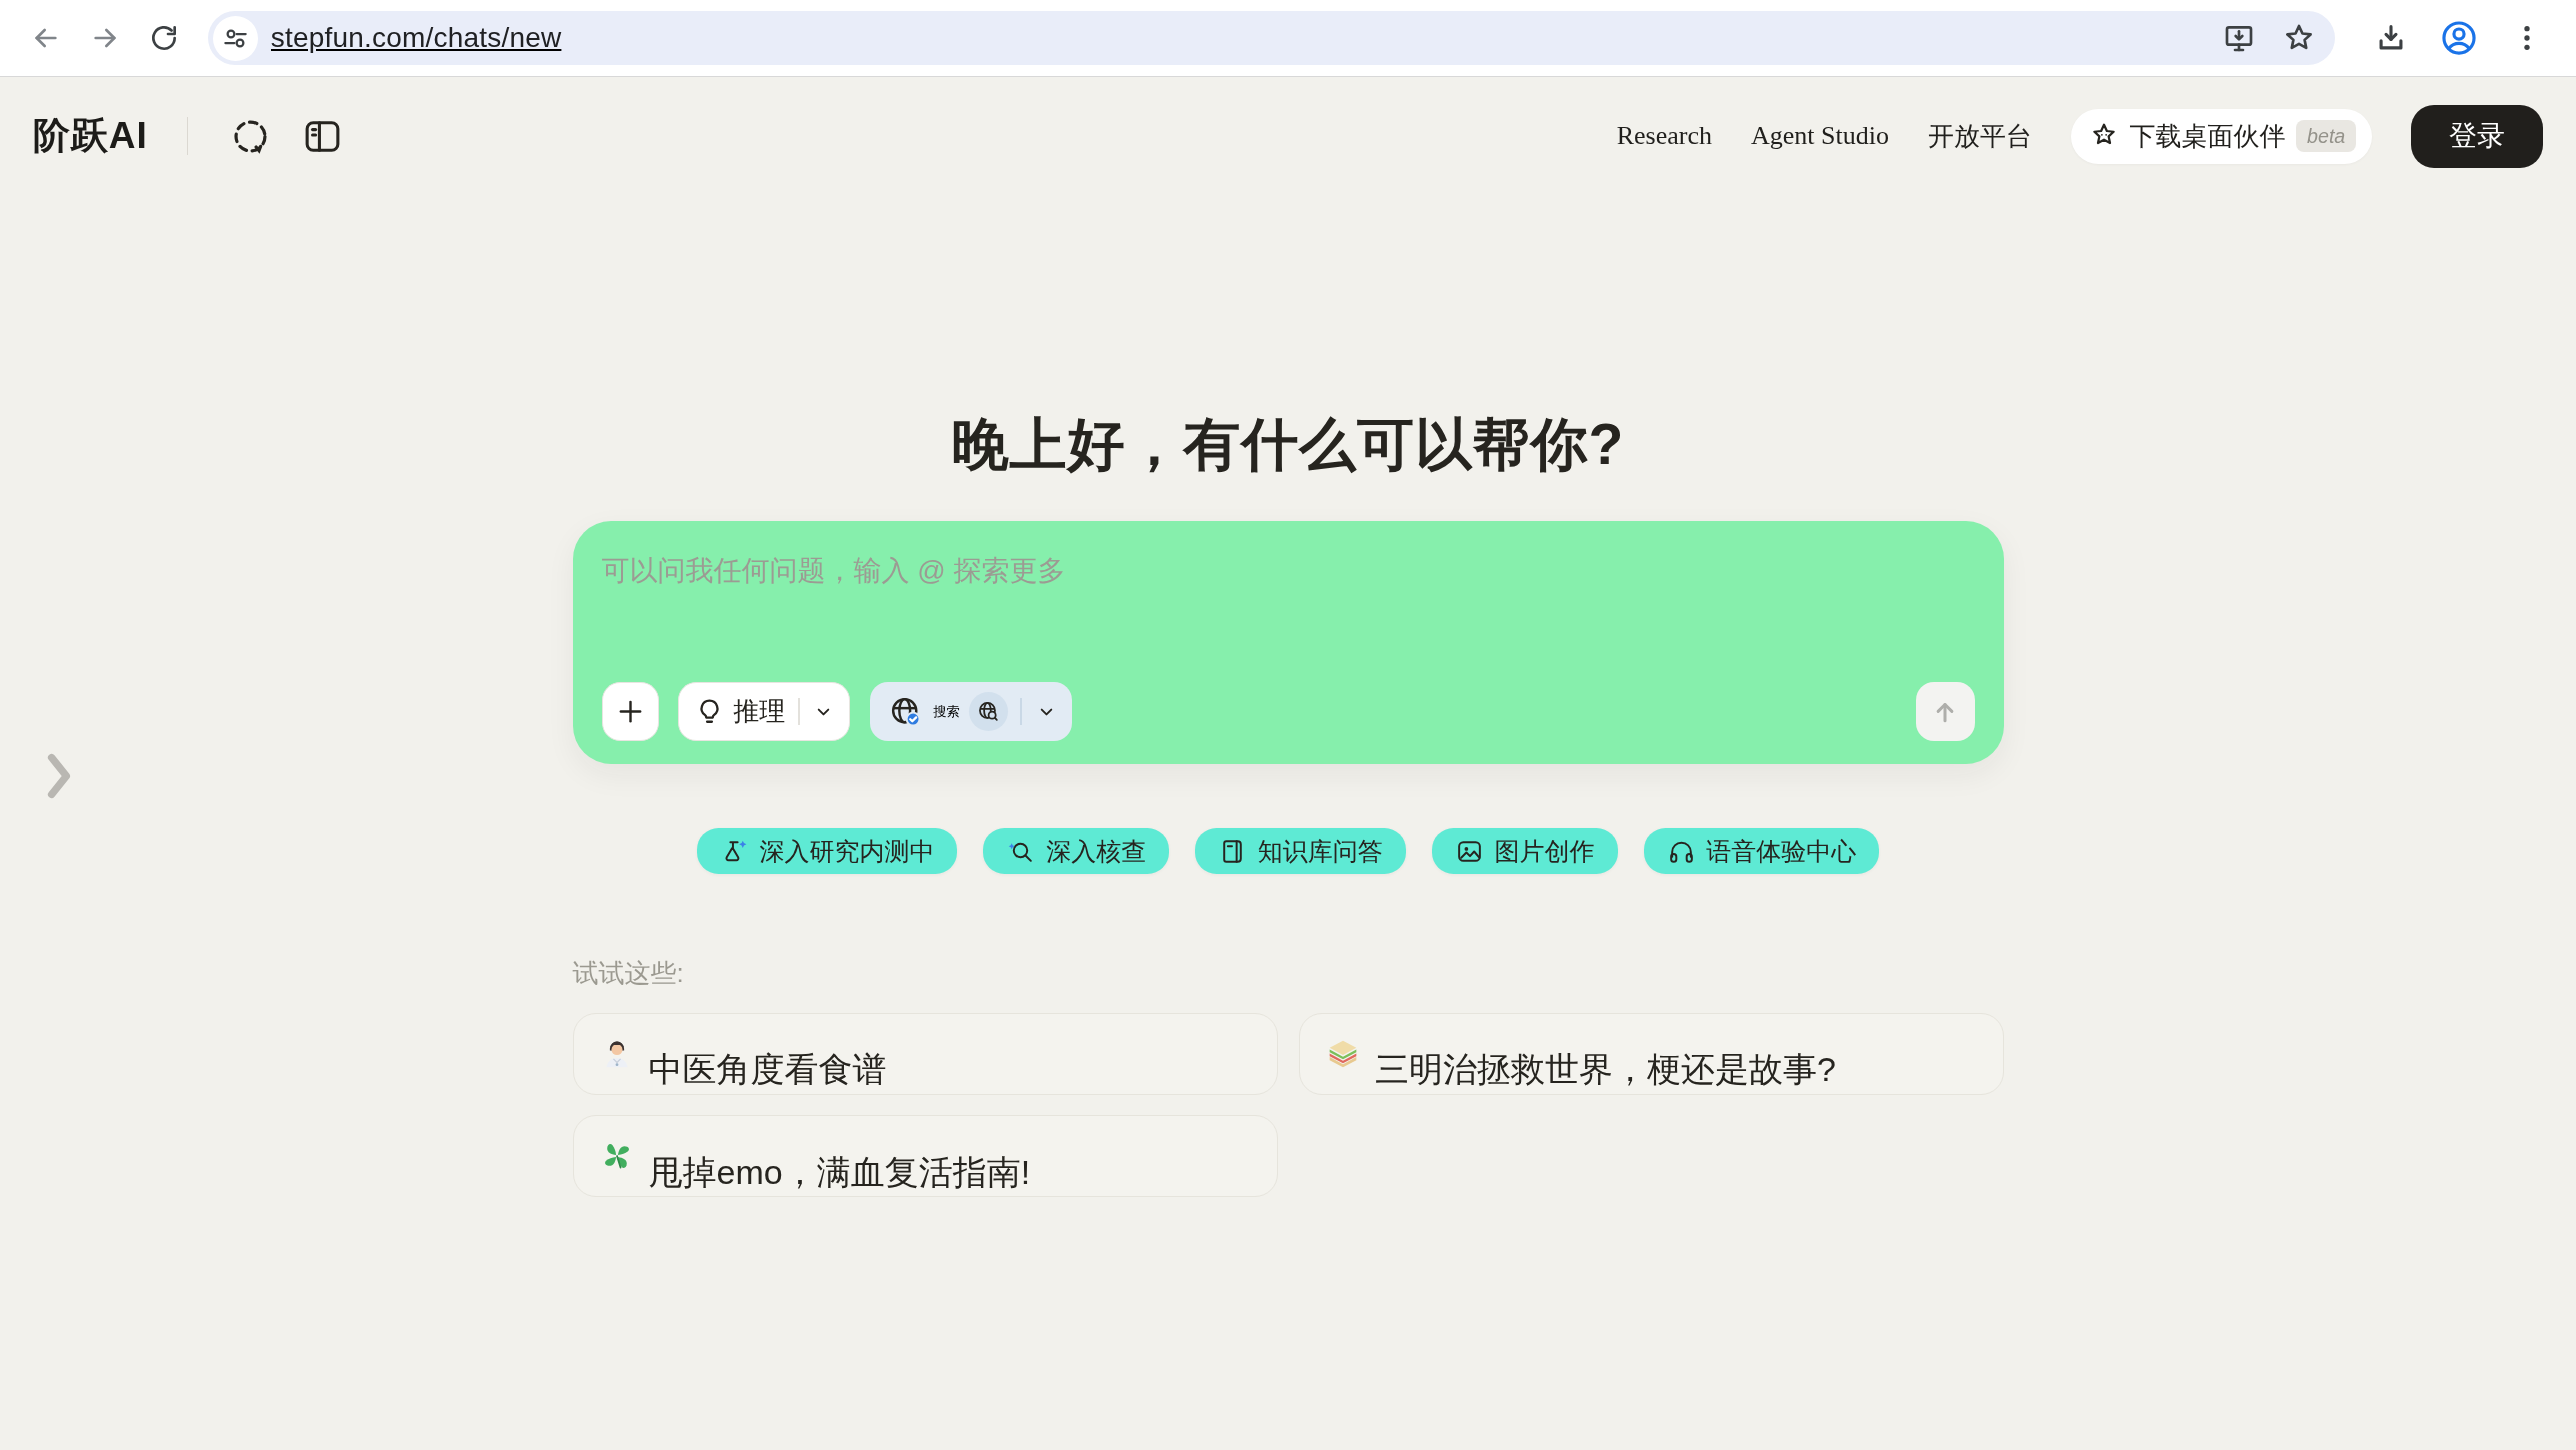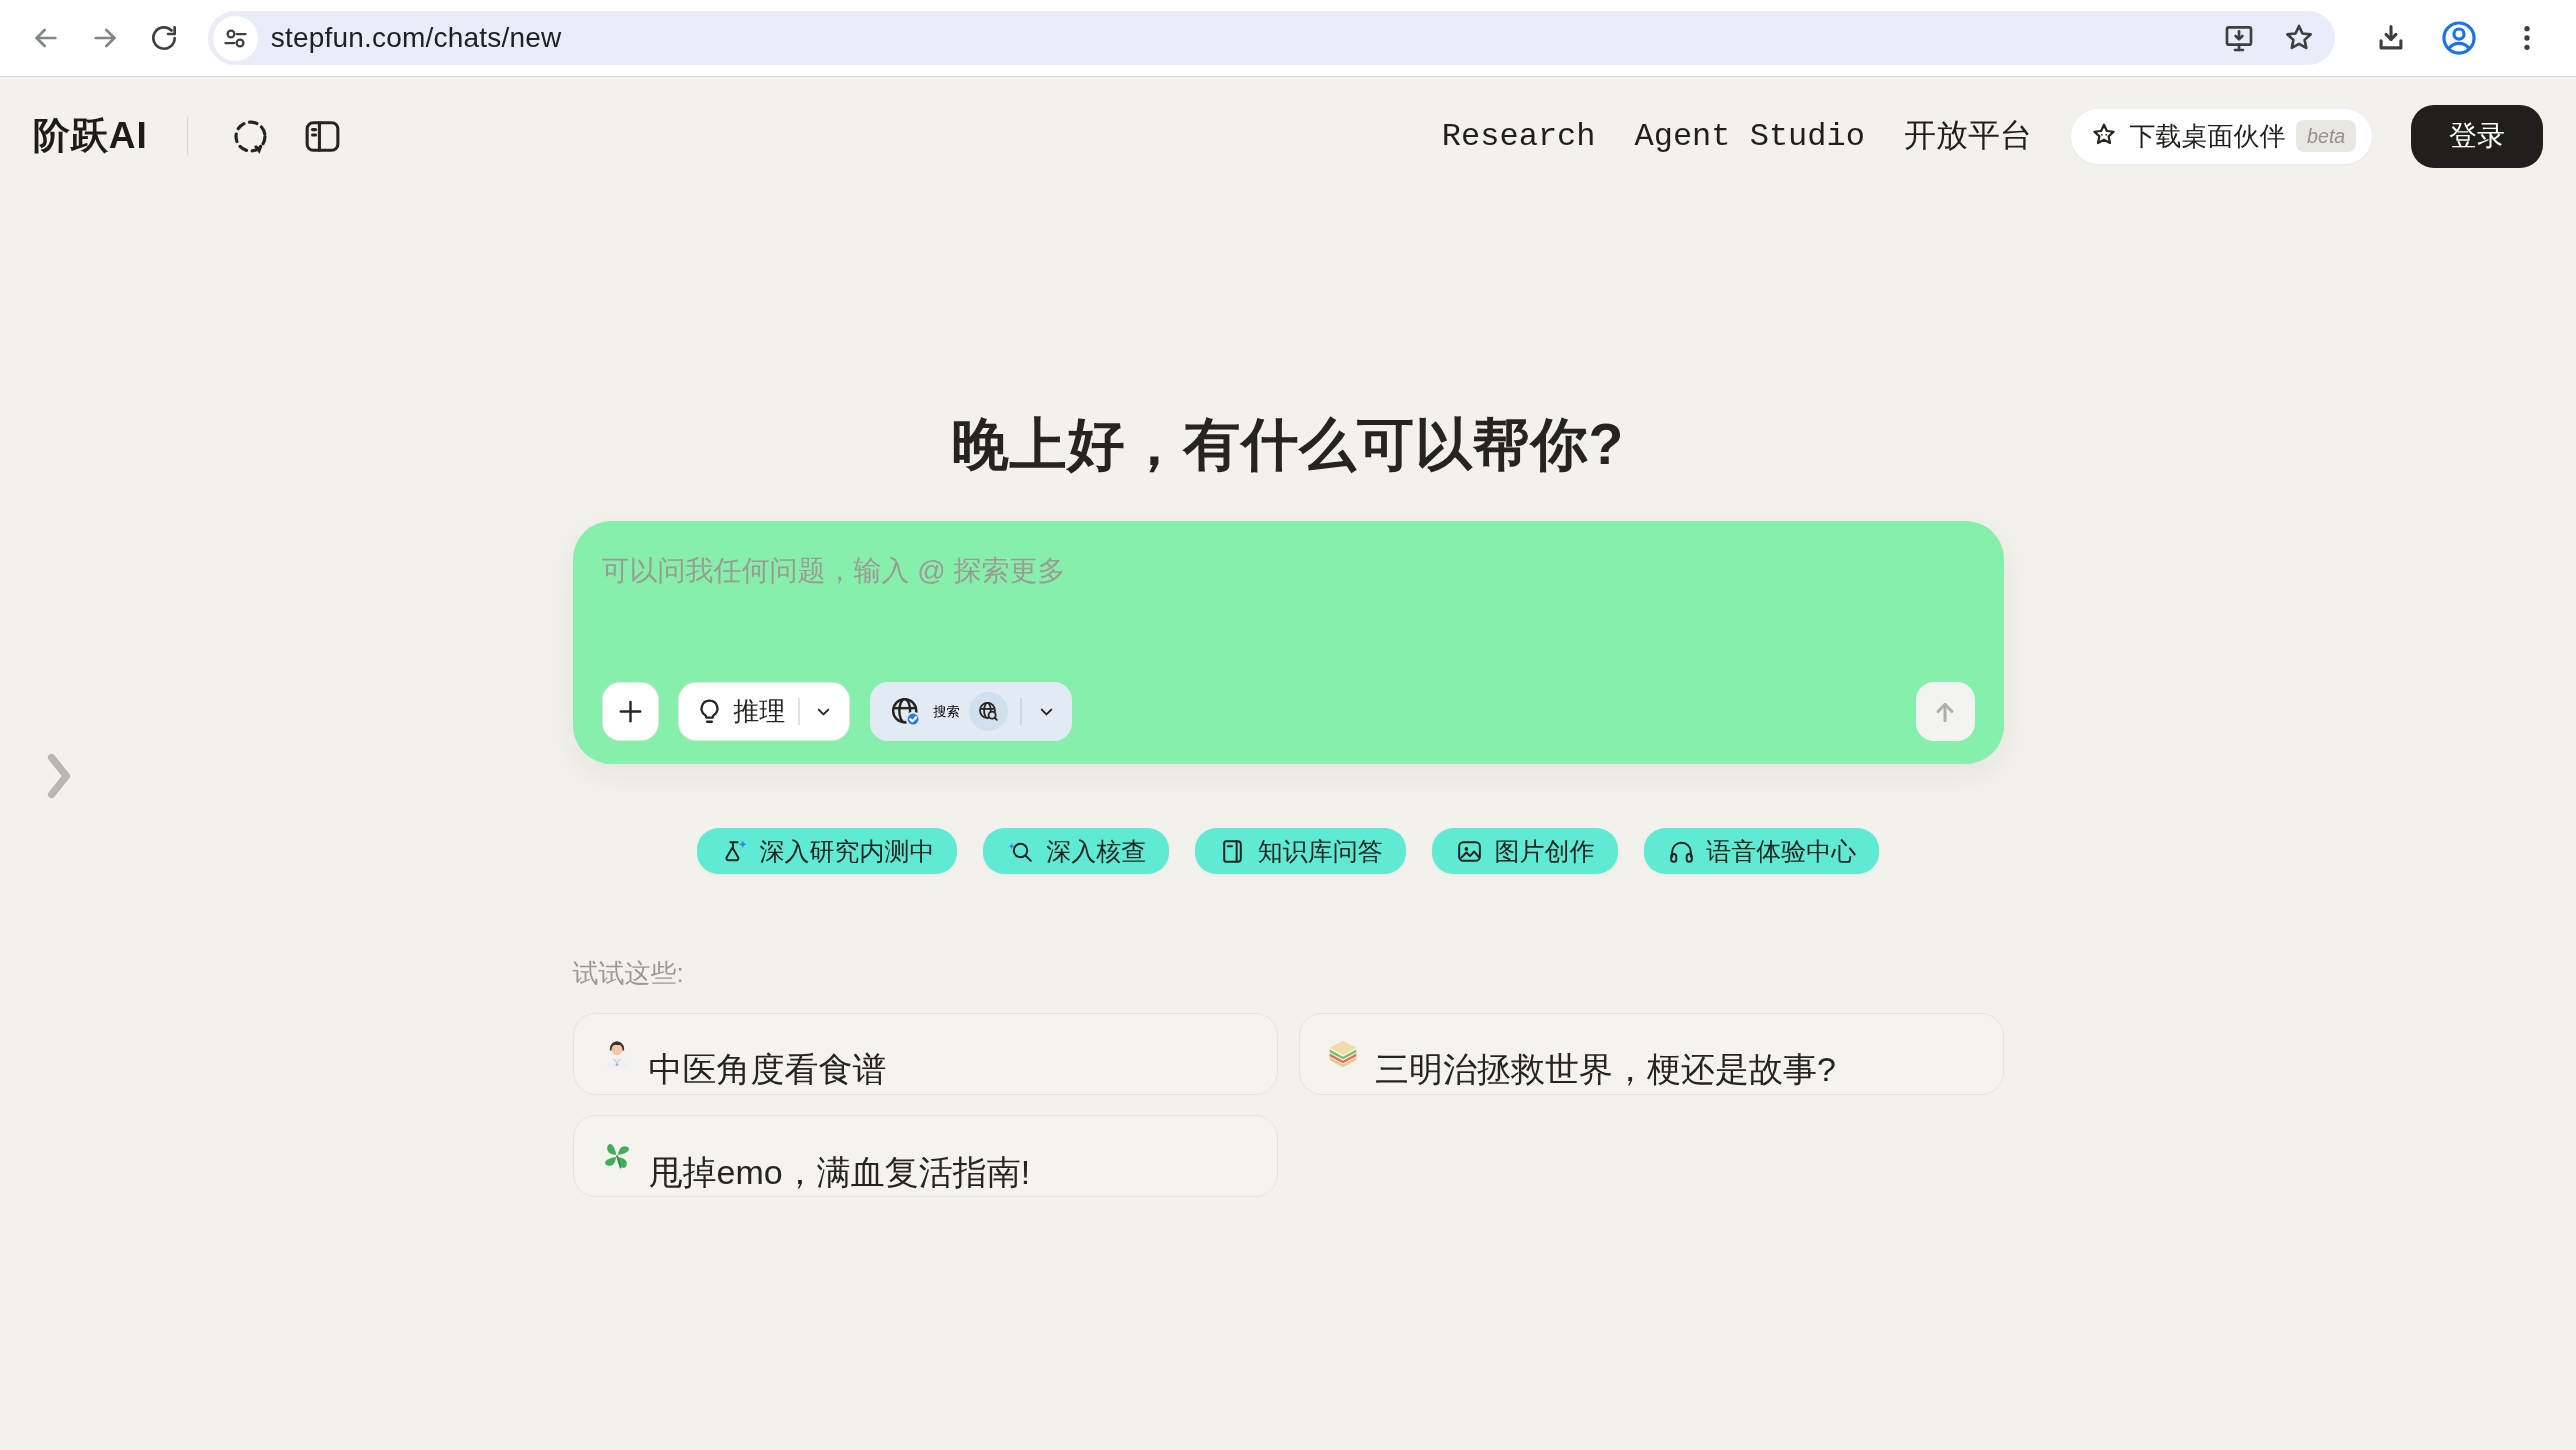--- a/index.html
+++ b/index.html
@@ -3,21 +3,21 @@
 <meta charset="utf-8">
 <style>
   * { margin:0; padding:0; box-sizing:border-box; }
   html,body { width:2576px; height:1451px; overflow:hidden; }
   body { font-family:"Liberation Sans","DejaVu Sans",sans-serif; background:#F2F1EC; position:relative; }
 
   
   .browser-bar{
     position:absolute; top:0; left:0; width:2576px; height:77px;
     background:#FFFFFF; border-bottom:0.9px solid #D8D8D8;
-    display:flex; align-items:center; padding:0 19.7px; gap:7.2px;
+    display:flex; align-items:center; padding:0 19.7px; gap:7.2px;text-decoration:underline;
   }
   .nav-btn{ width:52px; height:52px; border:none; background:transparent; border-radius:50%;
     display:flex; align-items:center; justify-content:center; cursor:pointer; flex:0 0 auto;}
   .omnibox{
     margin-left:10.7px; height:54px; flex:0 0 auto; width:2127px;
     background:#E9EDF9; border-radius:27px; display:flex; align-items:center;
     padding:0 12.5px 0 5.4px; gap:12.5px;
   }
   .tune-chip{ width:45px; height:45px; border-radius:50%; background:#FFFFFF;
     display:flex; align-items:center; justify-content:center; flex:0 0 auto;}
@@ -27,21 +27,21 @@
   .chrome-right{ display:flex; align-items:center; gap:16px; margin-left:23px;}
 
   
   .page{ position:absolute; top:78px; left:0; width:2576px; height:1373px; background:#F2F1EC;}
   .site-header{ height:116px; display:flex; align-items:center; padding:0 33px;}
   .logo{ font-size:37px; font-weight:700; color:#1D1C19; letter-spacing:0.9px; cursor:pointer;}
   .header-divider{ width:1.8px; height:38px; background:#DBD8D1; margin:0 36px 0 39px;}
   .hdr-icon-btn{ width:52px; height:52px; border:none; background:transparent; border-radius:10.7px;
     display:flex; align-items:center; justify-content:center; cursor:pointer; margin-right:19.7px;}
   .header-right{ margin-left:auto; display:flex; align-items:center; gap:39px;}
-  .nav-link{ font-size:32px; color:#201F1C; cursor:pointer; background:none; border:none; font-family:Liberation Mono, monospace;}
+  .nav-link{ font-size:26px; color:#201F1C; cursor:pointer; background:none; border:none; font-family:Liberation Serif, serif;}
   .download-pill{ height:55px; background:#FFFFFF; border:none; border-radius:28px;
     display:flex; align-items:center; gap:10.7px; padding:0 16px 0 18px; cursor:pointer;
     box-shadow:0 0.9px 2.7px rgba(0,0,0,0.04); font-family:inherit;}
   .download-pill .lbl{ font-size:26px; color:#201F1C;}
   .beta-badge{ font-size:19.7px; font-style:italic; color:#94928A; background:#E9E7E2;
     border-radius:8px; padding:4.5px 10.7px;}
   .login-btn{ width:132px; height:63px; background:#211F1C; color:#FFFFFF; font-size:28px;
     border:none; border-radius:23px; cursor:pointer; font-family:inherit;}
 
   

